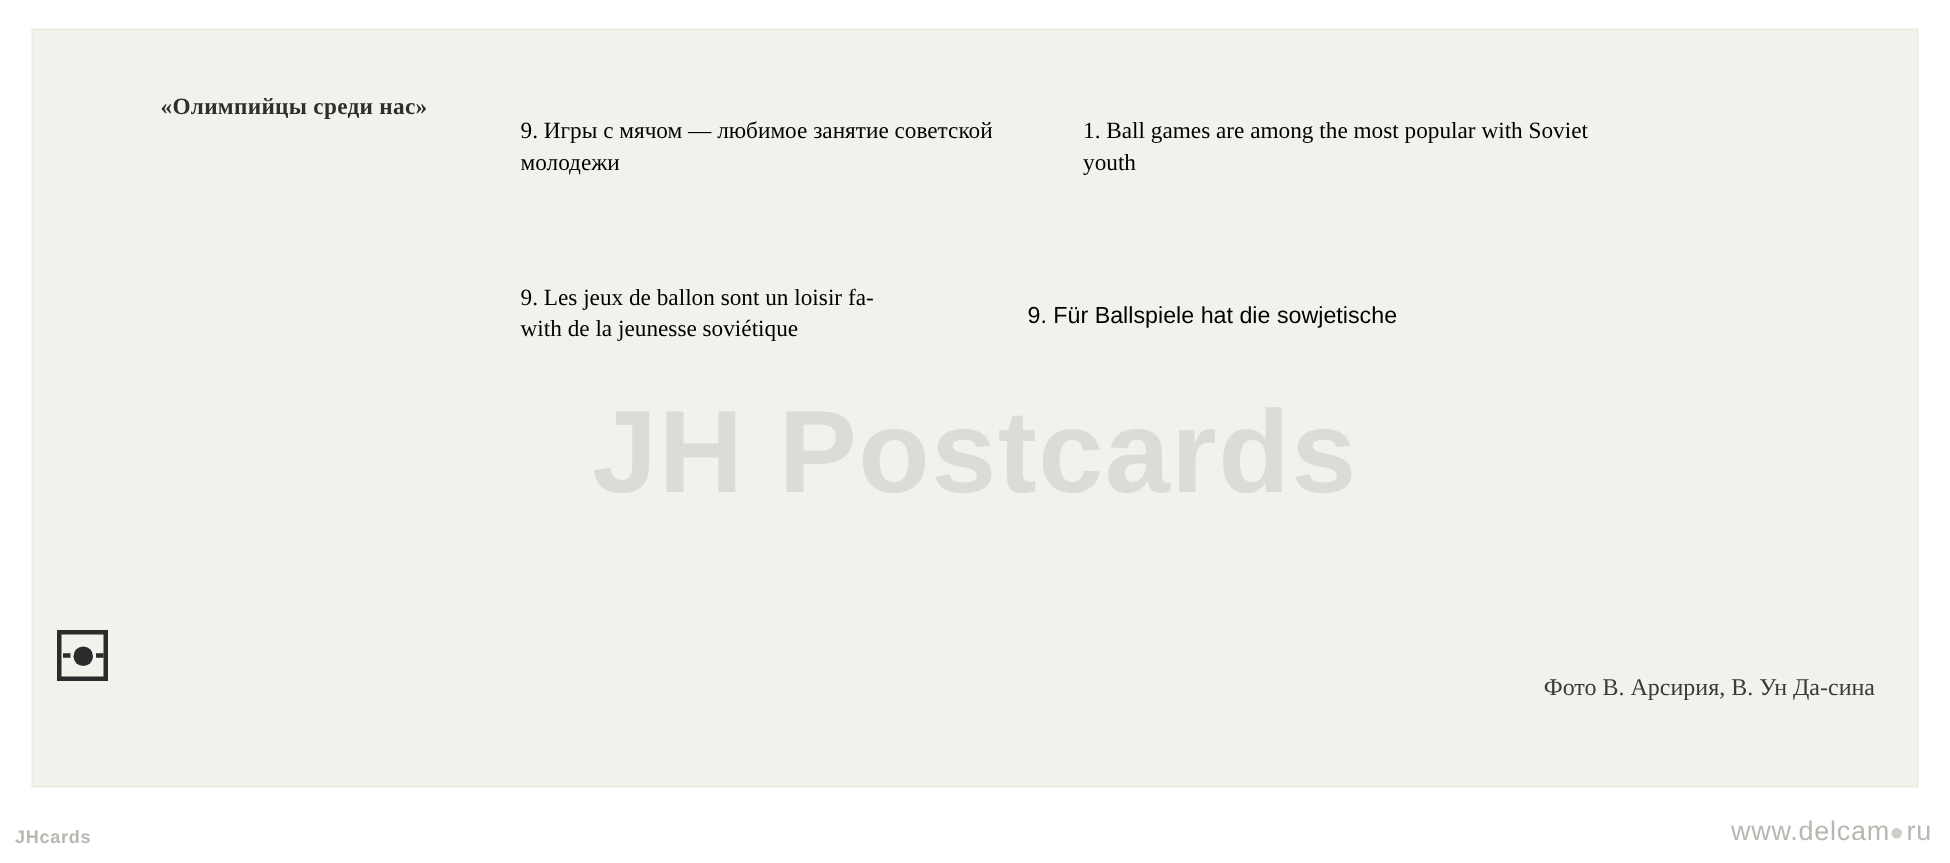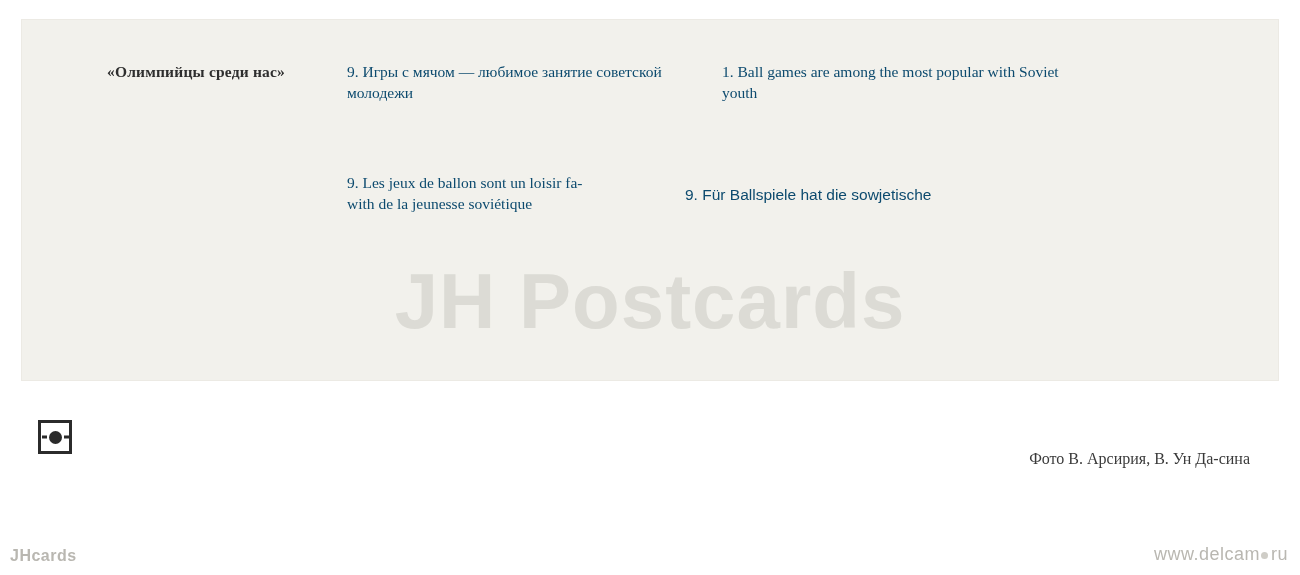--- a/index.html
+++ b/index.html
@@ -23,21 +23,21 @@
     width: 1300px;
     height: 575px;
     background: #ffffff;
   }
 
   .card {
     position: absolute;
     left: 22px;
     top: 20px;
     width: 1256px;
-    height: 360px;
+    height: 504px;
     background: #f2f1ec;
     box-shadow: 0 0 0 1px #eceae4;
   }
 
   
   .watermark {
     position: absolute;
     left: 0;
     top: 236px;
     width: 100%;
@@ -59,23 +59,24 @@
     font-family: "Liberation Serif", serif;
     font-weight: bold;
     font-size: 15.5px;
     color: #2e2e2e;
     letter-spacing: 0.2px;
   }
 
   
   .cap {
     position: absolute;
-    color: #0c4a6e;
+    color: #000000;
     font-size: 15.5px;
     line-height: 1.35;
+    margin-top: 16px;
   }
   .cap-ru {
     left: 325px;
     top: 42px;
     width: 340px;
     font-family: "Liberation Serif", serif;
   }
   .cap-en {
     left: 700px;
     top: 42px;
@@ -170,21 +171,21 @@
     bottom: 0;
     width: 1300px;
     height: 48px;
     background: #ffffff;
   }
   .brand-left {
     position: absolute;
     left: 10px;
     bottom: 10px;
     font-family: "Liberation Sans", sans-serif;
-    font-size: 16px;
+    font-size: 12px;
     font-weight: bold;
     color: #b9b7b1;
     letter-spacing: 0.5px;
   }
   .brand-right {
     position: absolute;
     right: 12px;
     bottom: 10px;
     font-family: "Liberation Sans", sans-serif;
     font-size: 18px;

